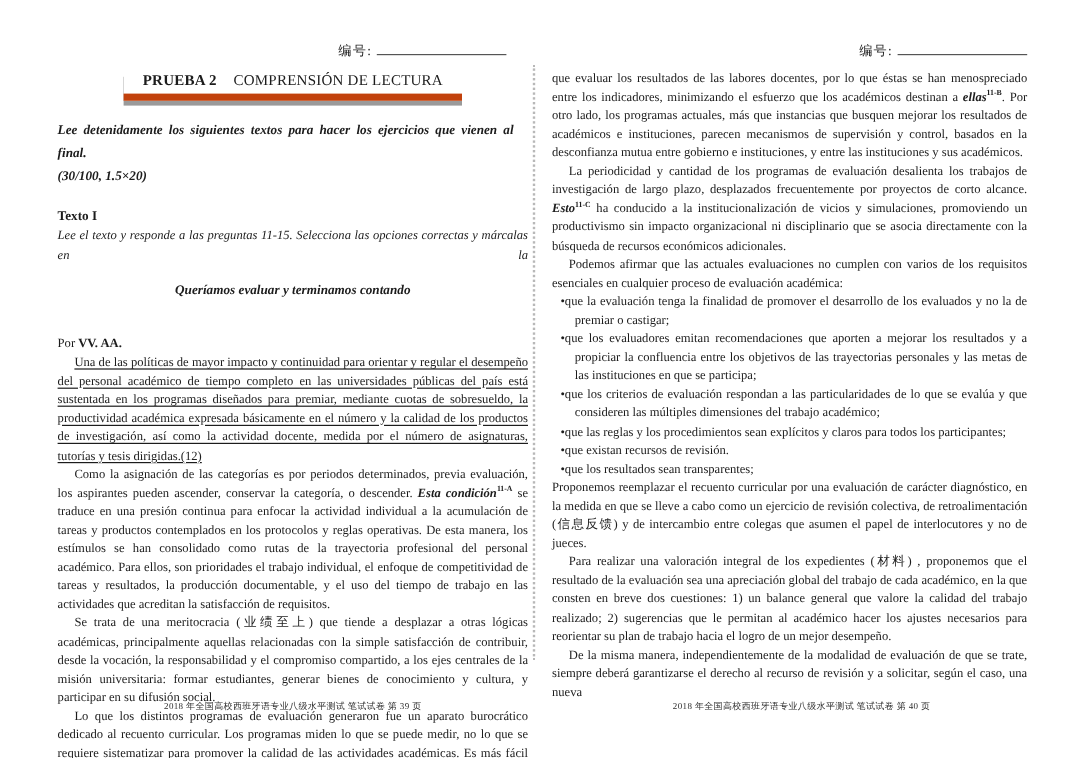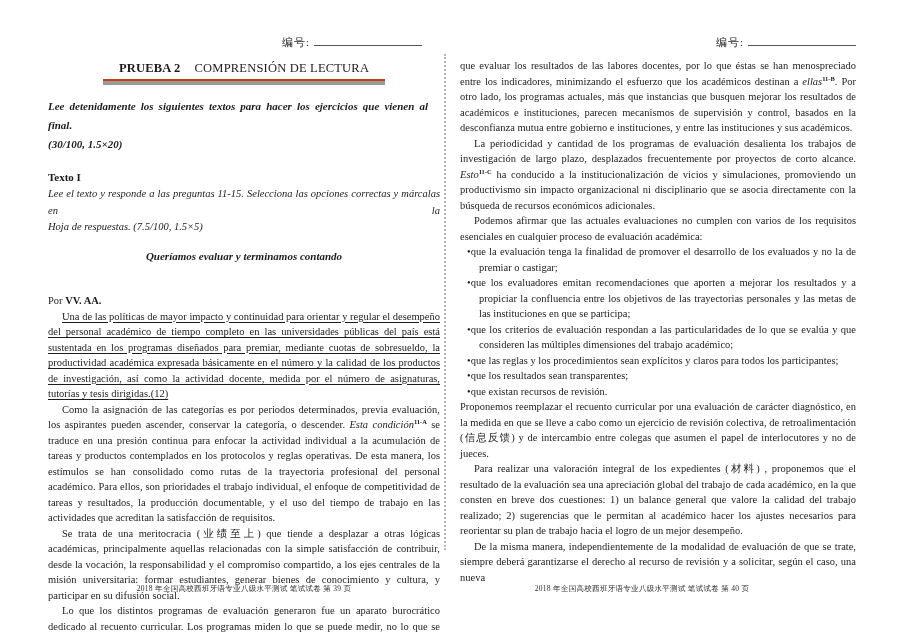--- a/index.html
+++ b/index.html
@@ -24,21 +24,21 @@
   .page-left .id-row { padding-right: 18px; }
   .id-label { letter-spacing: 1px; }
   .id-line {
     display: inline-block; width: 108px; height: 12px;
     border-bottom: 1.5px solid #555; margin-left: 4px;
   }
 
   .title-row { text-align: center; margin: 4px 0 13px 0; }
   .title-inner {
     display: inline-block; padding: 0 16px 3px 16px;
-    border-bottom: 2px solid #c2410c;
+    border-bottom: 6px solid #c2410c;
     box-shadow: 0 4px 0 #9a9a9a;
     font-size: 12.5px; letter-spacing: 0.2px;
   }
   .title-code { font-weight: bold; }
   .title-name { margin-left: 14px; }
 
   .instr-main {
     font-weight: bold; font-style: italic; font-size: 11px; line-height: 19px;
     margin: 16px 12px 0 0;
   }
@@ -57,38 +57,38 @@
     font-size: 11px; margin: 14px 0 15px 0;
   }
   .byline { font-size: 10.5px; margin-bottom: 3px; margin-top: 33px; }
   .byline .author { font-weight: bold; }
 
   .para {
     font-size: 10.5px; line-height: 15.5px; text-align: justify; margin: 0;
   }
   .indent { text-indent: 14px; }
   .underlined { text-decoration: underline; text-underline-offset: 2px; }
-  .hl { font-weight: normal; font-style: italic; }
+  .hl { font-weight: bold; font-style: italic; }
   sup.qref {
     font-size: 6.5px; font-weight: bold; line-height: 0; vertical-align: super;
   }
 
   ul.bullets { margin: 0; padding: 0 0 0 7px; list-style: none; }
   ul.bullets li {
     font-size: 10.5px; line-height: 15.5px; text-align: justify;
     padding-left: 12px; text-indent: -12px;
   }
   ul.bullets li::before { content: "\2022 "; }
 
   .footer {
     position: absolute; top: 584px; font-size: 7.5px; color: #2e2e2e;
     text-align: center; letter-spacing: 0.3px; white-space: nowrap;
   }
   .footer-left  { left: 48px;  width: 392px; }
-  .footer-right { left: 442px; width: 400px; }
+  .footer-right { left: 468px; width: 400px; }
 </style>
 </head>
 <body>
 
 <div class="spread">
 
   <div class="page page-left">
 
     <div class="id-row">
       <span class="id-label">编号:</span><span class="id-line"></span>
@@ -102,21 +102,20 @@
 
     <div class="instr-main">
       <span class="l1">Lee detenidamente los siguientes textos para hacer los ejercicios que vienen al final.</span>
       <span class="l2">(30/100, 1.5×20)</span>
     </div>
 
     <div class="texto-label">Texto I</div>
 
     <div class="instr-texto">
       <span class="l1">Lee el texto y responde a las preguntas 11-15. Selecciona las opciones correctas y márcalas en la</span>
-      <span class="l2">Hoja de respuestas. (7.5/100, 1.5×5)</span>
     </div>
 
     <div class="article-title">Queríamos evaluar y terminamos contando</div>
 
     <div class="byline">
       <span>Por </span><span class="author">VV. AA.</span>
     </div>
 
     <p class="para indent underlined">Una de las políticas de mayor impacto y continuidad para orientar y regular el desempeño del personal académico de tiempo completo en las universidades públicas del país está sustentada en los programas diseñados para premiar, mediante cuotas de sobresueldo, la productividad académica expresada básicamente en el número y la calidad de los productos de investigación, así como la actividad docente, medida por el número de asignaturas, tutorías y tesis dirigidas.(12)</p>
 
@@ -140,22 +139,22 @@
 
     <p class="para indent"><span>La periodicidad y cantidad de los programas de evaluación desalienta los trabajos de investigación de largo plazo, desplazados frecuentemente por proyectos de corto alcance. </span><span class="hl">Esto</span><sup class="qref">11-C</sup><span> ha conducido a la institucionalización de vicios y simulaciones, promoviendo un productivismo sin impacto organizacional ni disciplinario que se asocia directamente con la búsqueda de recursos económicos adicionales.</span></p>
 
     <p class="para indent">Podemos afirmar que las actuales evaluaciones no cumplen con varios de los requisitos esenciales en cualquier proceso de evaluación académica:</p>
 
     <ul class="bullets">
       <li>que la evaluación tenga la finalidad de promover el desarrollo de los evaluados y no la de premiar o castigar;</li>
       <li>que los evaluadores emitan recomendaciones que aporten a mejorar los resultados y a propiciar la confluencia entre los objetivos de las trayectorias personales y las metas de las instituciones en que se participa;</li>
       <li>que los criterios de evaluación respondan a las particularidades de lo que se evalúa y que consideren las múltiples dimensiones del trabajo académico;</li>
       <li>que las reglas y los procedimientos sean explícitos y claros para todos los participantes;</li>
+      <li>que existan recursos de revisión.</li>
       <li>que los resultados sean transparentes;</li>
-      <li>que existan recursos de revisión.</li>
     </ul>
 
     <p class="para">Proponemos reemplazar el recuento curricular por una evaluación de carácter diagnóstico, en la medida en que se lleve a cabo como un ejercicio de revisión colectiva, de retroalimentación (信息反馈) y de intercambio entre colegas que asumen el papel de interlocutores y no de jueces.</p>
 
     <p class="para indent">Para realizar una valoración integral de los expedientes (材料) , proponemos que el resultado de la evaluación sea una apreciación global del trabajo de cada académico, en la que consten en breve dos cuestiones: 1) un balance general que valore la calidad del trabajo realizado; 2) sugerencias que le permitan al académico hacer los ajustes necesarios para reorientar su plan de trabajo hacia el logro de un mejor desempeño.</p>
 
     <p class="para indent">De la misma manera, independientemente de la modalidad de evaluación de que se trate, siempre deberá garantizarse el derecho al recurso de revisión y a solicitar, según el caso, una nueva</p>
 
   </div>
 

